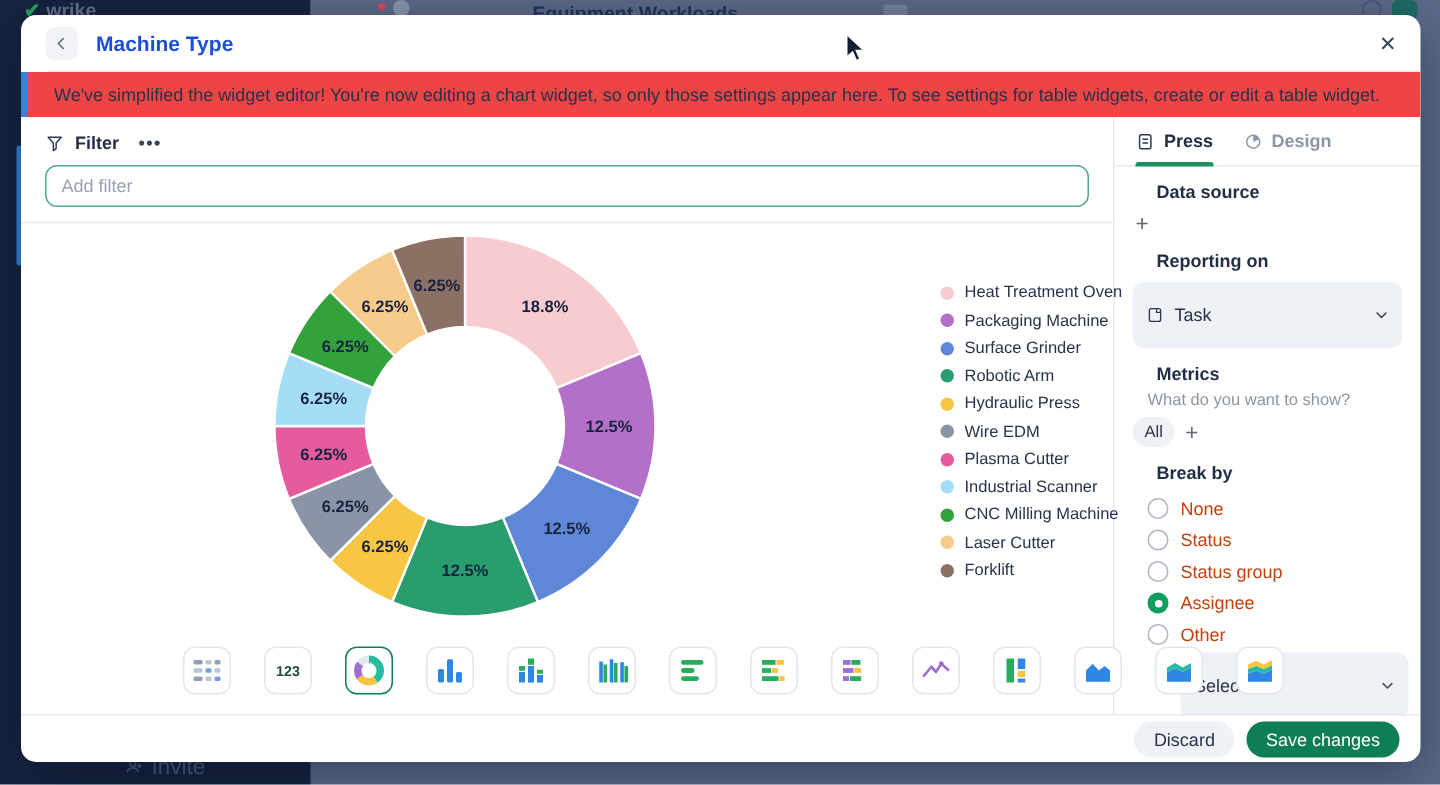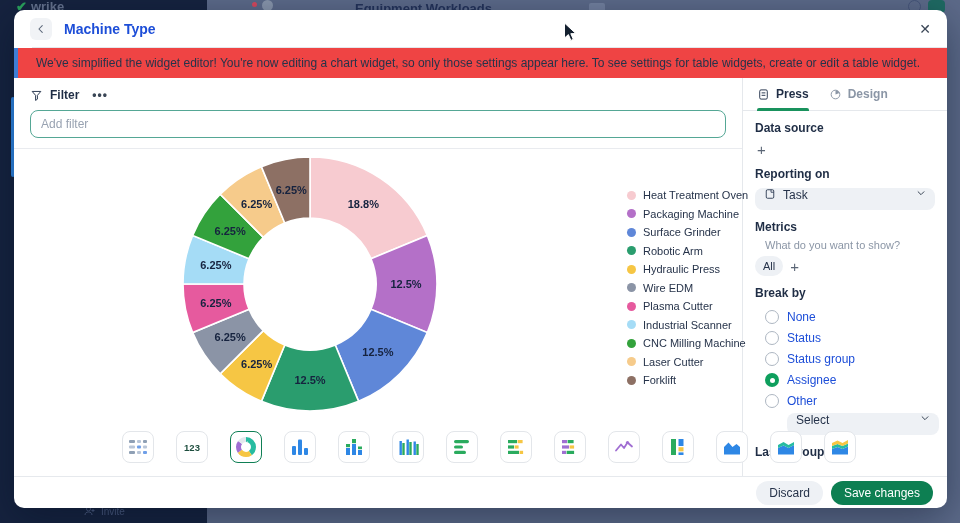--- a/index.html
+++ b/index.html
@@ -12,21 +12,21 @@
   .bg-ws-title { position:absolute; left:148px; top:1px; font-size:13px; font-weight:bold; color:#24335a; white-space:nowrap; }
   .bg-ws-badge { position:absolute; left:382px; top:3px; width:16px; height:9px; background:#7482a0; border-radius:2px; }
   .bg-logo { position:absolute; left:16px; top:0px; height:12px; overflow:hidden; display:flex; align-items:flex-start; gap:4px; }
   .bg-logo .check { color:#2aa35c; font-size:13px; font-weight:bold; line-height:13px; }
   .bg-logo .word { color:#67748f; font-size:13px; font-weight:bold; line-height:14px; }
   .bg-bell-dot { position:absolute; left:252px; top:2px; width:5px; height:5px; border-radius:50%; background:#d84a5f; }
   .bg-avatar1 { position:absolute; left:262px; top:0px; width:11px; height:11px; border-radius:50%; background:#8a97ad; }
   .bg-help { position:absolute; left:908px; top:0; width:13px; height:13px; border-radius:50%; border:1.5px solid #47567a; }
   .bg-avatar2 { position:absolute; left:928px; top:0; width:17px; height:13px; border-radius:4px; background:#1f6b63; }
   .bg-sel-bar { position:absolute; left:11px; top:97px; width:4px; height:80px; background:#2f88e8; border-radius:2px; }
-  .bg-invite { position:absolute; left:84px; top:503px; display:flex; align-items:center; gap:5px; color:#4d5d82; font-size:10px; overflow:hidden; height:16px; }
+  .bg-invite { position:absolute; left:84px; top:503px; display:flex; align-items:center; gap:5px; color:#4d5d82; font-size:15px; overflow:hidden; height:16px; }
 
   
   .modal { position:absolute; left:14px; top:10px; width:933px; height:498px; background:#fff;
            border-radius:10px; box-shadow:0 10px 40px rgba(5,15,35,.45); display:flex; flex-direction:column; overflow:hidden; }
 
   .m-header { height:38px; flex:0 0 38px; display:flex; align-items:center; padding:0 16px; position:relative; }
   .m-header::after { content:""; position:absolute; left:18px; right:0; bottom:0; height:1px; background:#e4e7ec; }
   .back-btn { width:22px; height:22px; border-radius:6px; background:#f1f3f6; border:none; display:flex; align-items:center; justify-content:center; cursor:pointer; color:#5a6678; font-size:14px; }
   .m-title { font-size:14px; font-weight:bold; color:#1d4ed8; margin-left:12px; }
   .close-btn { margin-left:auto; border:none; background:none; font-size:14px; color:#3a4656; cursor:pointer; line-height:1; }
@@ -55,33 +55,33 @@
   #chart-types { position:absolute; left:108px; top:353px; display:flex; gap:22px; }
   .ct-btn { width:32px; height:32px; border:1px solid #e3e6ea; border-radius:8px; background:#fff; display:flex; align-items:center; justify-content:center; cursor:pointer; padding:0; }
   .ct-btn.selected { border:1.5px solid #0f7f55; }
 
   .right-panel { flex:1; border-left:1px solid #e5e8ec; display:flex; flex-direction:column; overflow:hidden; }
   .rp-tabs { flex:0 0 33px; display:flex; align-items:stretch; gap:20px; padding:0 14px; border-bottom:1px solid #e5e8ec; }
   .rp-tab { display:flex; align-items:center; gap:6px; font-size:12px; font-weight:bold; color:#8b96a6; position:relative; cursor:pointer; }
   .rp-tab.active { color:#1f2d45; }
   .rp-tab.active::after { content:""; position:absolute; left:0; right:0; bottom:-1px; height:3px; background:#19925d; border-radius:2px 2px 0 0; }
   .rp-content { flex:1; padding:8px 12px 0; overflow:hidden; font-size:12px; }
-  .rp-label { font-size:12px; font-weight:bold; color:#1f2d45; margin:10px 0 7px; }
+  .rp-label { font-size:12px; font-weight:bold; color:#1f2d45; margin:10px 16px 7px; }
   .rp-label:first-child { margin-top:2px; }
   .pill-row { display:flex; align-items:center; gap:5px; }
   .pill { background:#eef1f5; border-radius:13px; padding:4px 8px; font-size:11px; color:#26334a; white-space:nowrap; cursor:pointer; }
   .plus-btn { border:none; background:none; color:#5b6676; font-size:15px; cursor:pointer; line-height:1; padding:0 2px; }
-  .select-box { background:#eef1f5; border-radius:8px; height:22px; display:flex; gap:7px; padding:0 9px; cursor:pointer; color:#26334a; }
+  .select-box { background:#eef1f5; border-radius:8px; height:44px; display:flex; align-items:center; gap:7px; padding:0 9px; cursor:pointer; color:#26334a; }
   .select-box .chev { margin-left:auto; }
   .hint { font-size:11px; color:#8b96a6; margin:-2px 10px 5px; }
   .radio-row { display:flex; align-items:center; gap:8px; height:20px; margin:0 0 1px 10px; cursor:pointer; }
   .radio { width:14px; height:14px; border-radius:50%; border:1.5px solid #aeb7c2; background:#fff; flex:0 0 14px; position:relative; }
   .radio.checked { border:none; background:#0e9f5d; }
   .radio.checked::after { content:""; position:absolute; width:5px; height:5px; border-radius:50%; background:#fff; left:4.5px; top:4.5px; }
-  .radio-label { color:#1d4ed8; font-size:12px; }
+  .radio-label { color:#c2410c; font-size:12px; }
   .other-select { margin:2px 0 4px 32px; width:152px; }
 
   .m-footer { flex:0 0 32px; border-top:1px solid #e6e9ed; display:flex; align-items:center; justify-content:flex-end; gap:8px; padding:0 14px; }
   .btn { border:none; border-radius:13px; font-size:12px; padding:5px 13px; cursor:pointer; font-family:inherit; }
   .btn-discard { background:#eef1f5; color:#26334a; }
   .btn-save { background:#0d7f52; color:#fff; }
 
   .cursor { position:absolute; left:563px; top:22px; z-index:50; pointer-events:none; }
 </style>
 </head>

